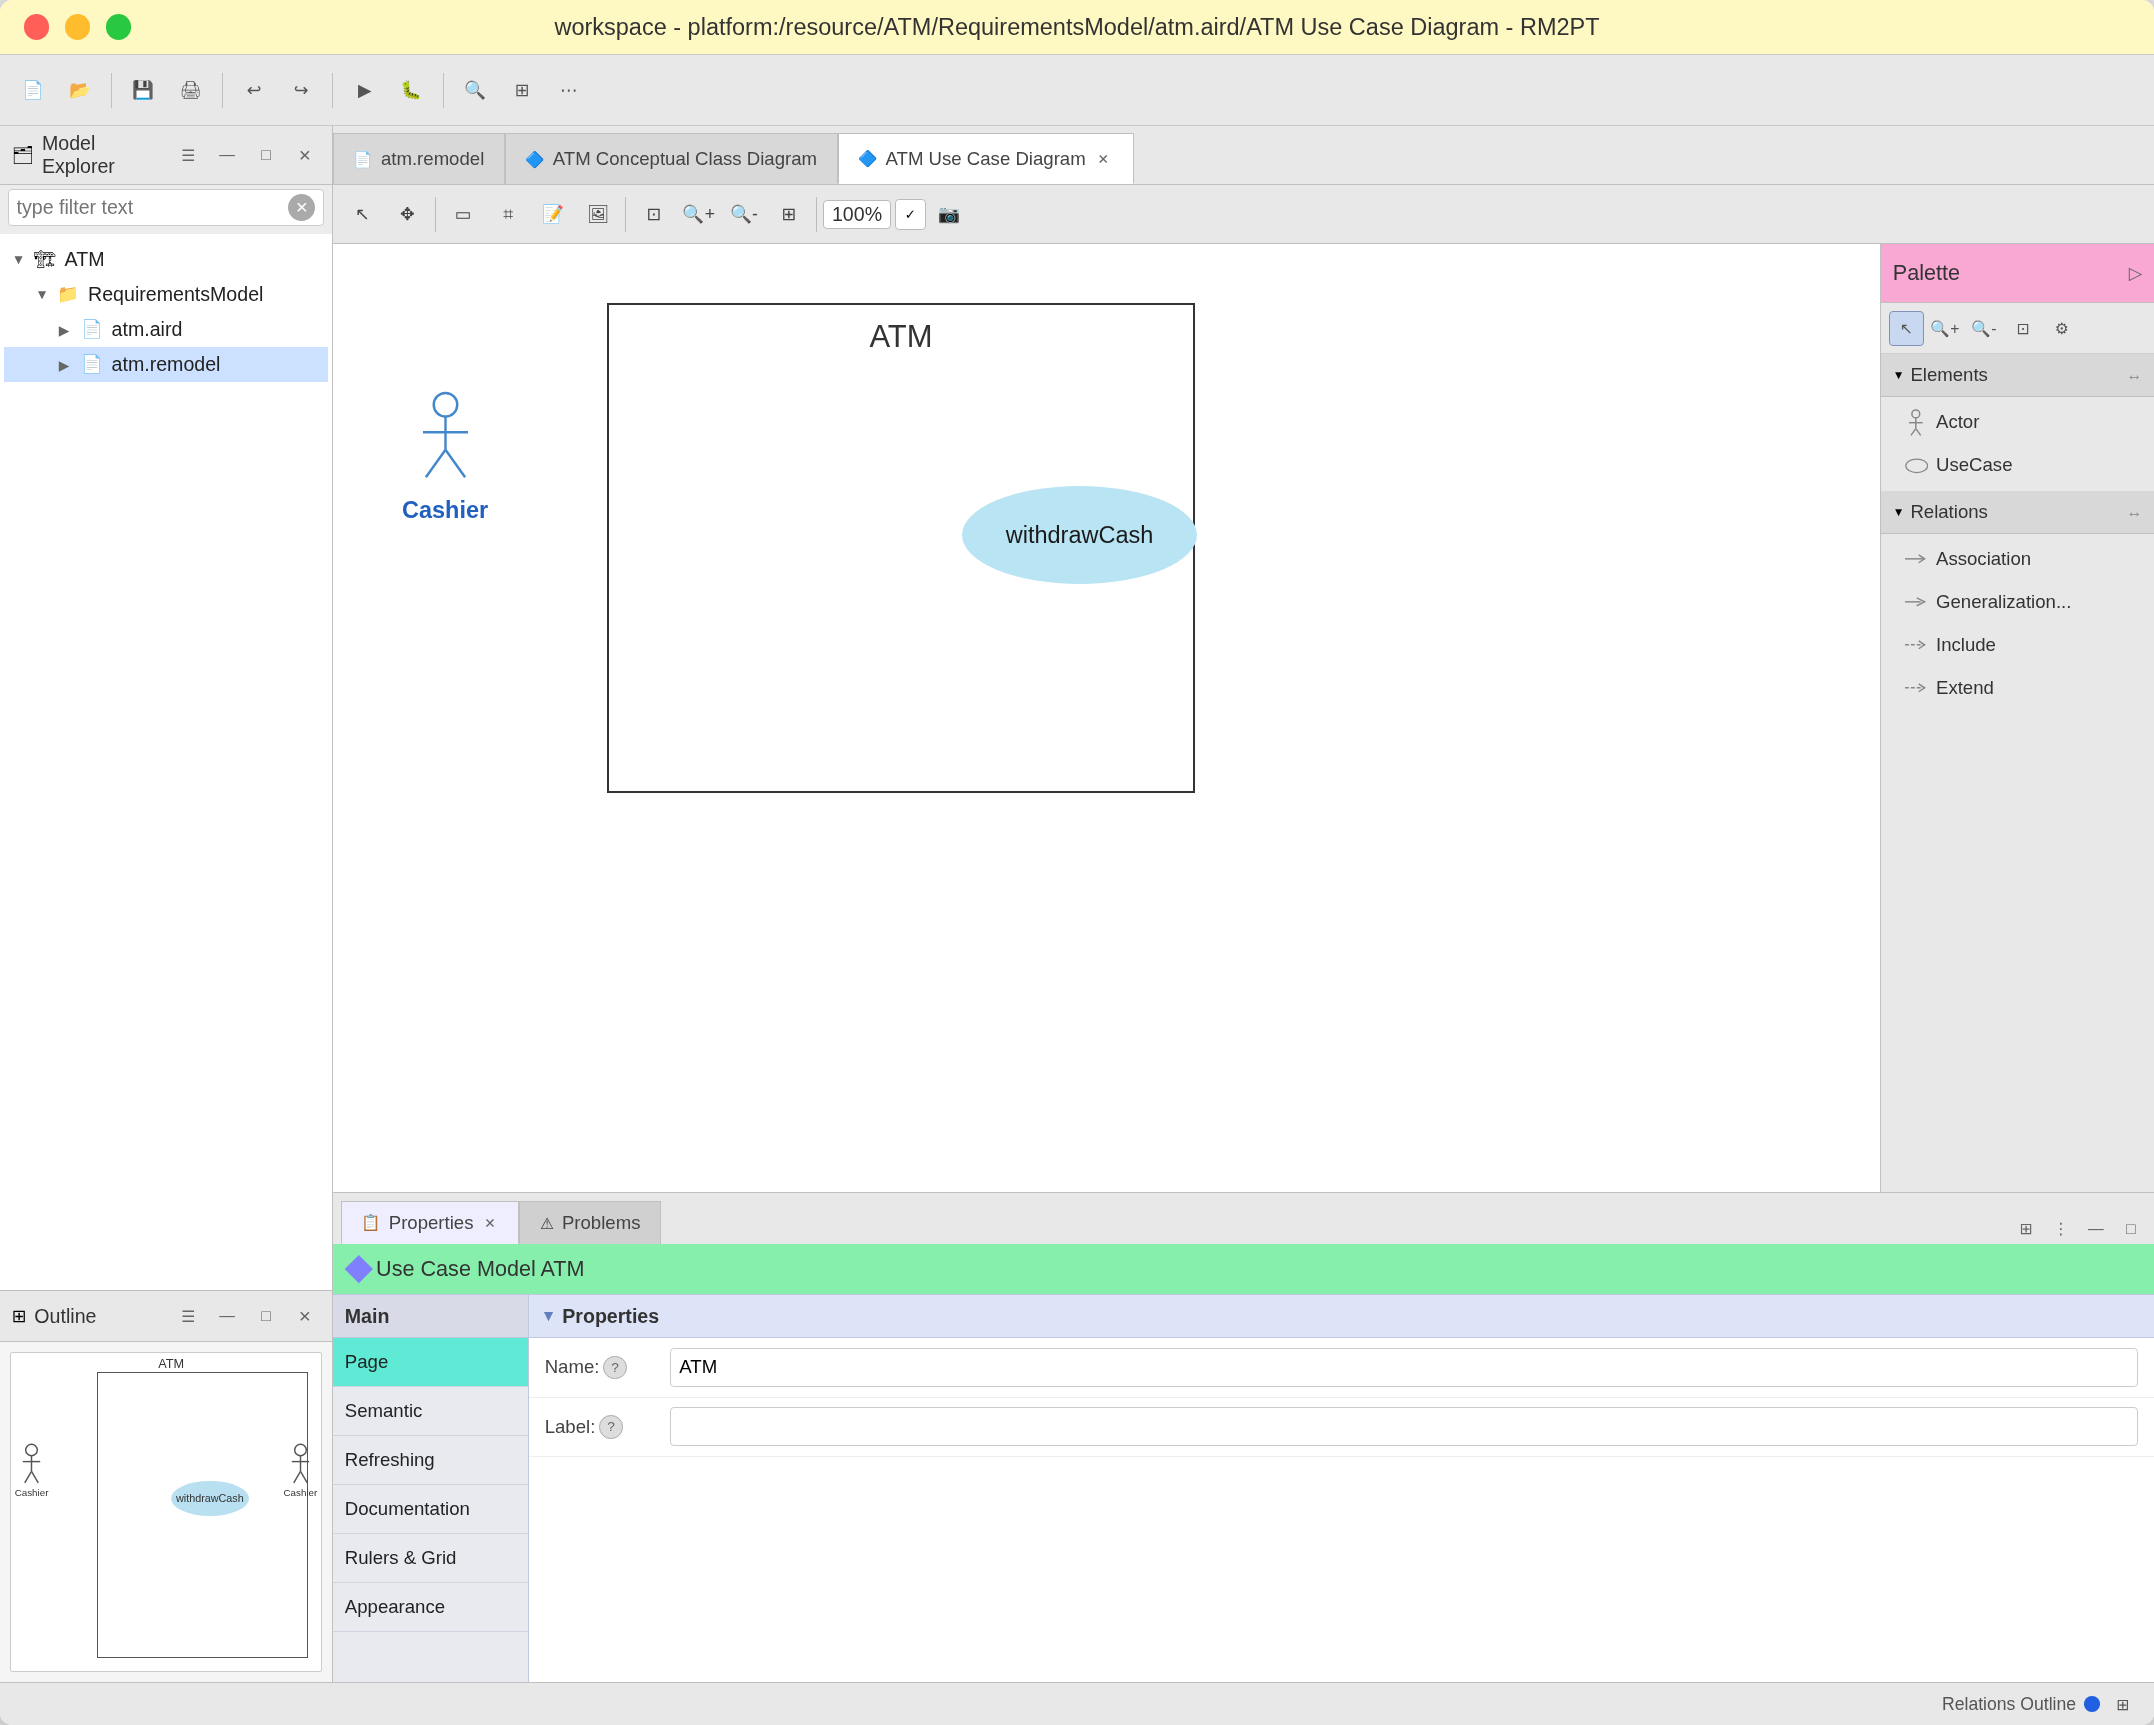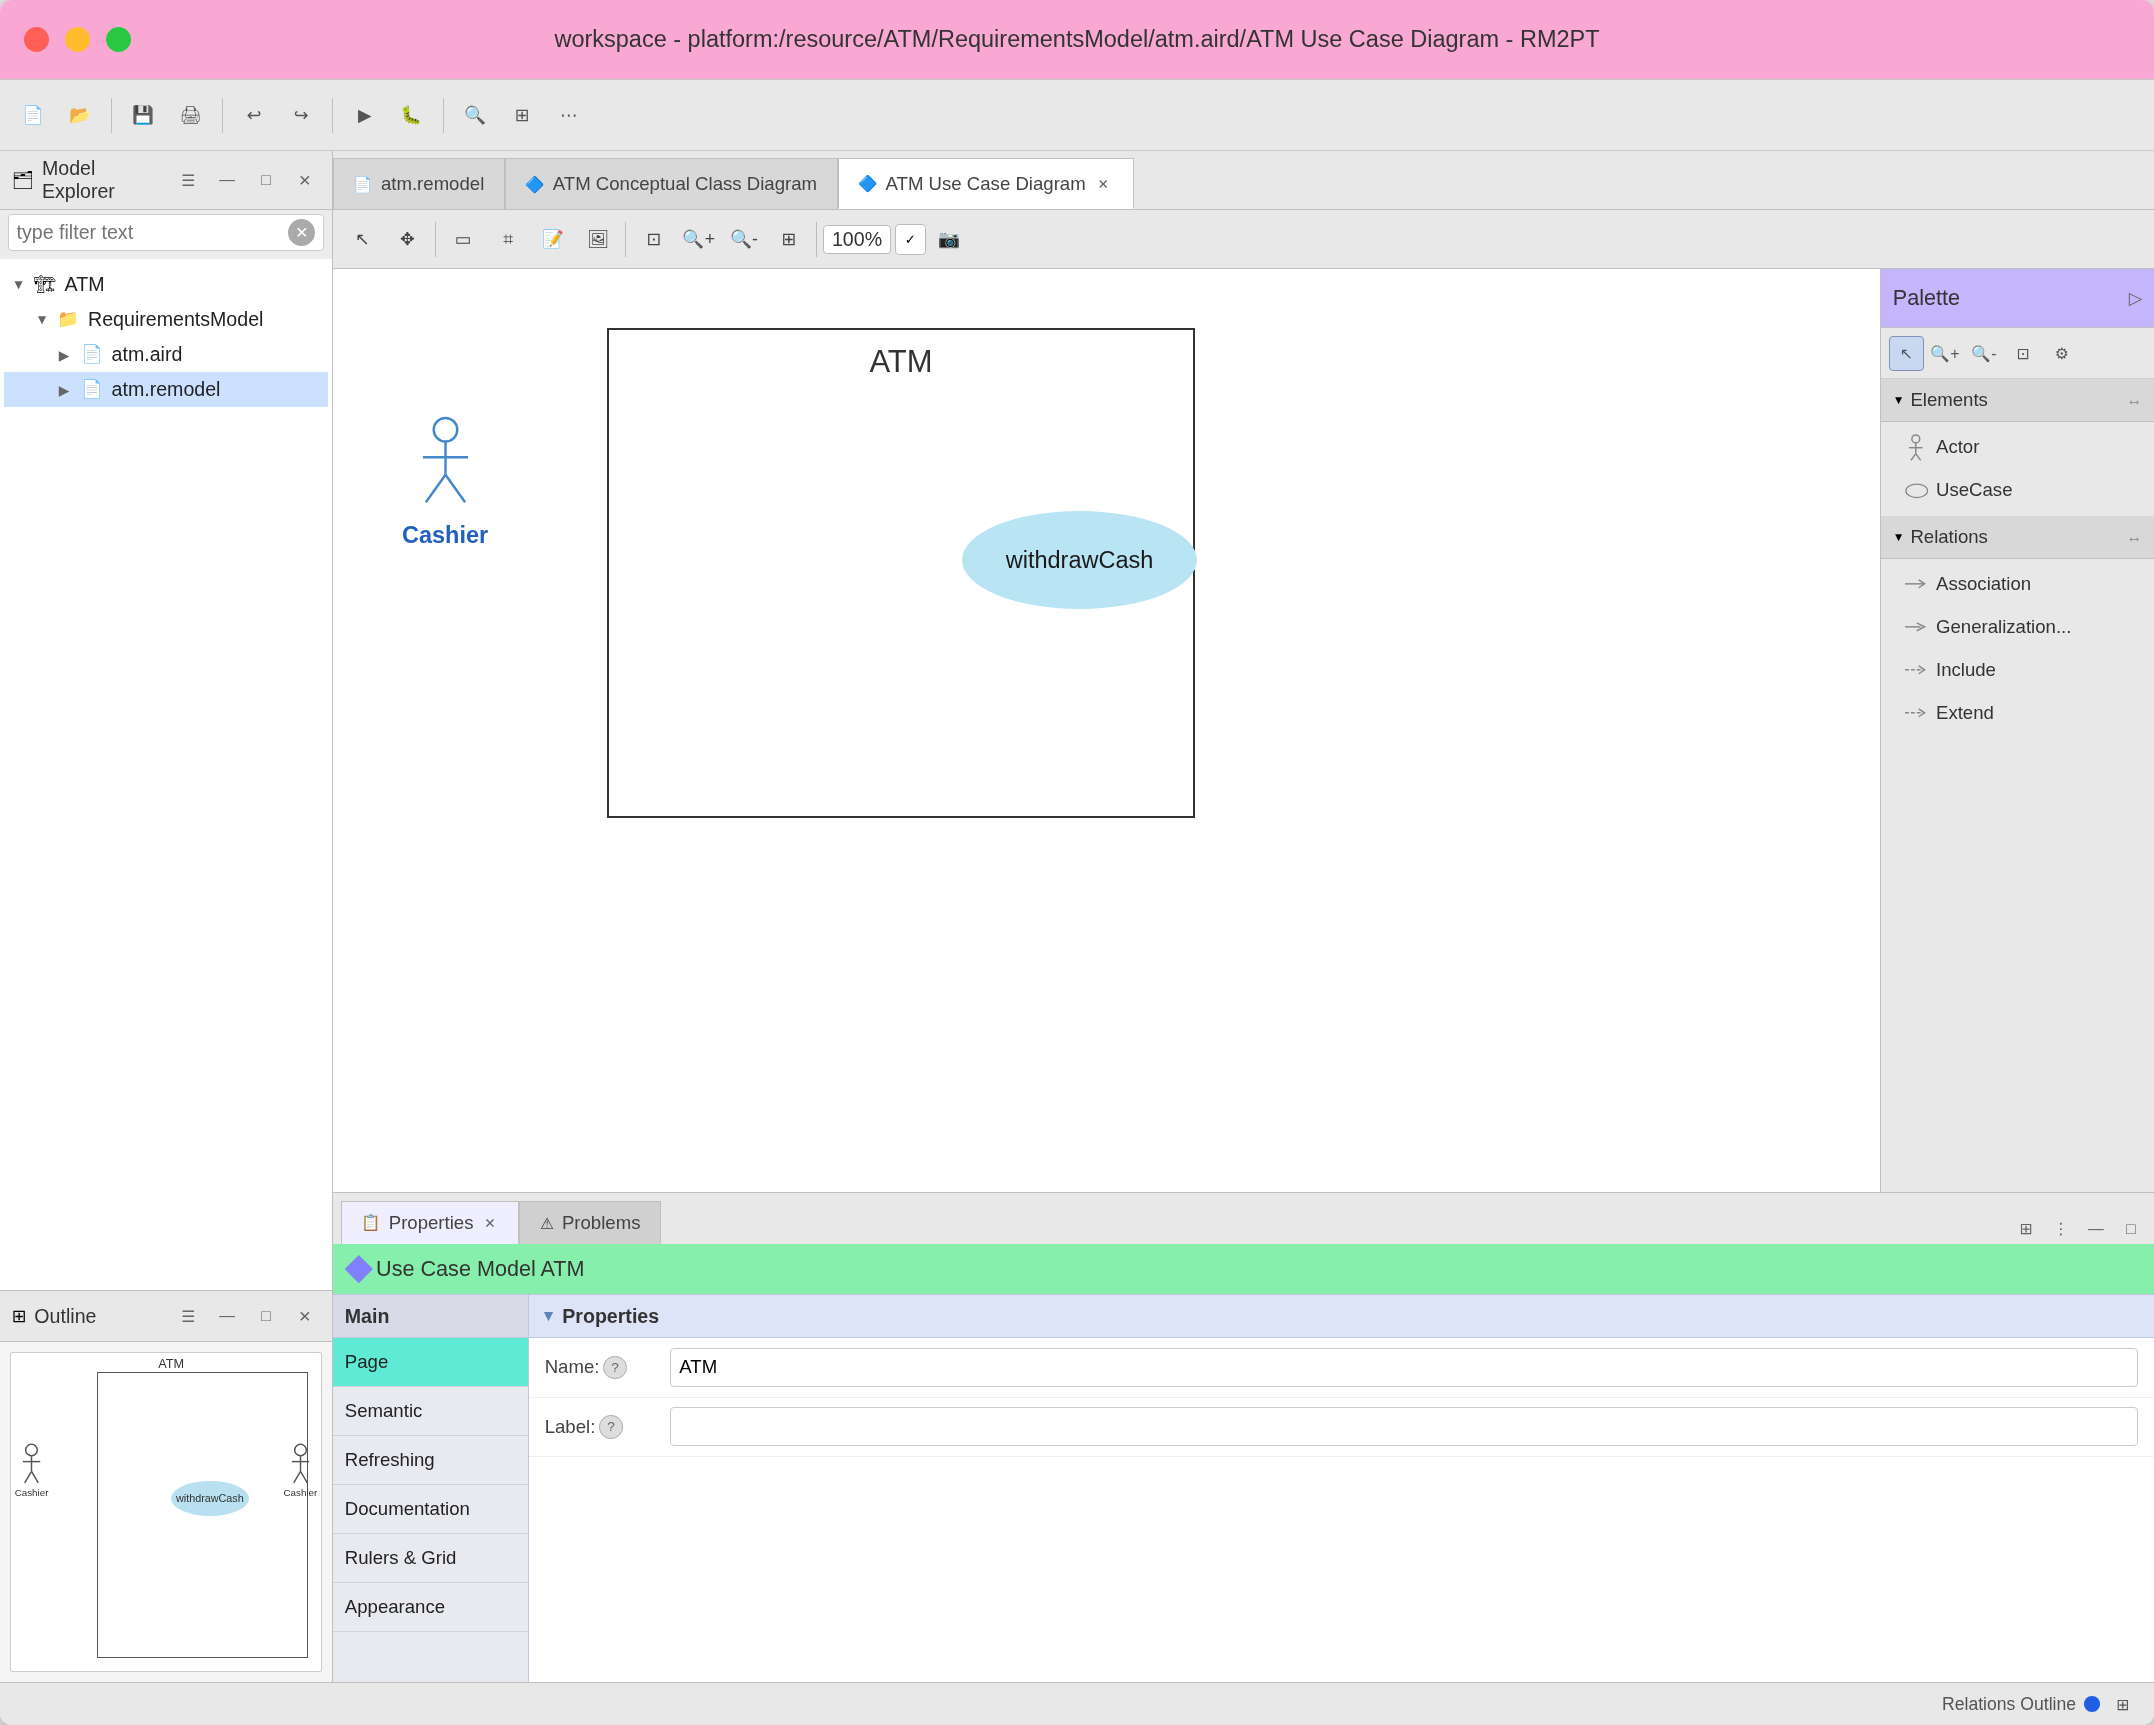--- a/index.html
+++ b/index.html
@@ -19,22 +19,22 @@
       background: #ececec;
       border-radius: 11.8px;
       overflow: hidden;
       display: flex;
       flex-direction: column;
       box-shadow: 0 3.9px 19.6px rgba(0,0,0,0.3);
     }
 
     
     .titlebar {
-      height: 80px;
-      background: #f9a8d4;
+      height: 55px;
+      background: #fef9c3;
       display: flex;
       align-items: center;
       justify-content: center;
       position: relative;
       border-bottom: 1px solid #c8c8c8;
       flex-shrink: 0;
     }
     .titlebar-buttons {
       position: absolute;
       left: 23.5px;
@@ -565,21 +565,21 @@
     .right-panel {
       width: 274px;
       background: #e8e8e8;
       border-left: 1px solid #c0c0c0;
       display: flex;
       flex-direction: column;
       flex-shrink: 0;
     }
     .palette-header {
       height: 59px;
-      background: #c4b5fd;
+      background: #f9a8d4;
       border-bottom: 1px solid #c0c0c0;
       display: flex;
       align-items: center;
       padding: 0 11.8px;
       gap: 7.8px;
     }
     .palette-title {
       font-size: 21.6px;
       color: #333;
       font-weight: 500;

